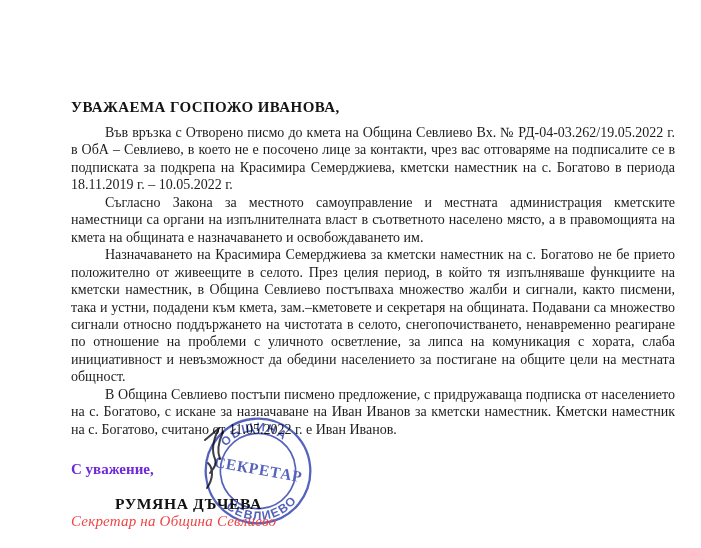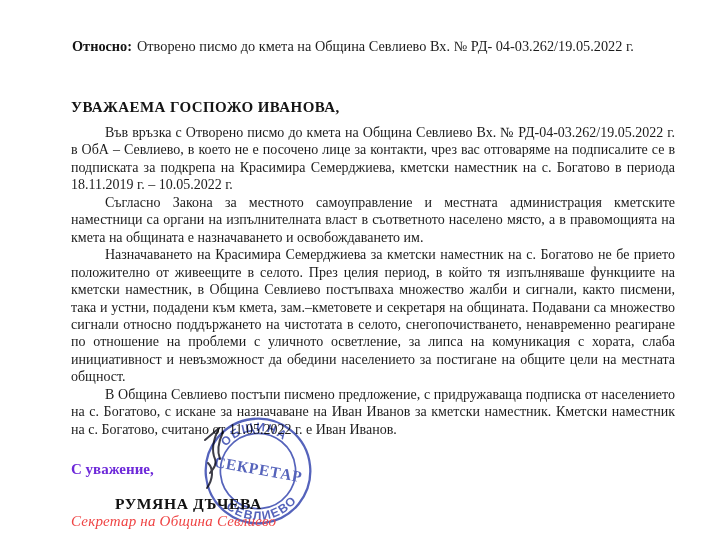--- a/index.html
+++ b/index.html
@@ -35,23 +35,20 @@
   .signature-overlay{
     position:absolute;left:0;top:0;width:701px;height:548px;
     mix-blend-mode:multiply;z-index:5;pointer-events:none;
   }
 </style>
 </head>
 <body>
 
 <div class="page">
 
-  <div class="subject">
-    <span class="lbl">Относно:</span><span>Отворено писмо до кмета на Община Севлиево Вх. № РД- 04-03.262/19.05.2022 г.</span>
-  </div>
 
   <div class="salutation">УВАЖАЕМА ГОСПОЖО ИВАНОВА,</div>
 
   <div class="bodytext">
     <p>Във връзка с Отворено писмо до кмета на Община Севлиево Вх. № РД-04-03.262/19.05.2022 г. в ОбА – Севлиево, в което не е посочено лице за контакти, чрез вас отговаряме на подписалите се в подписката за подкрепа на Красимира Семерджиева, кметски наместник на с. Богатово в периода 18.11.2019 г. – 10.05.2022 г.</p>
     <p>Съгласно Закона за местното самоуправление и местната администрация кметските наместници са органи на изпълнителната власт в съответното населено място, а в правомощията на кмета на общината е назначаването и освобождаването им.</p>
     <p>Назначаването на Красимира Семерджиева за кметски наместник на с. Богатово не бе прието положително от живеещите в селото. През целия период, в който тя изпълняваше функциите на кметски наместник, в Община Севлиево постъпваха множество жалби и сигнали, както писмени, така и устни, подадени към кмета, зам.–кметовете и секретаря на общината. Подавани са множество сигнали относно поддържането на чистотата в селото, снегопочистването, ненавременно реагиране по отношение на проблеми с уличното осветление, за липса на комуникация с хората, слаба инициативност и невъзможност да обедини населението за постигане на общите цели на местната общност.</p>
     <p>В Община Севлиево постъпи писмено предложение, с придружаваща подписка от населението на с. Богатово, с искане за назначаване на Иван Иванов за кметски наместник. Кметски наместник на с. Богатово, считано от 11.05.2022 г. е Иван Иванов.</p>
   </div>
 

